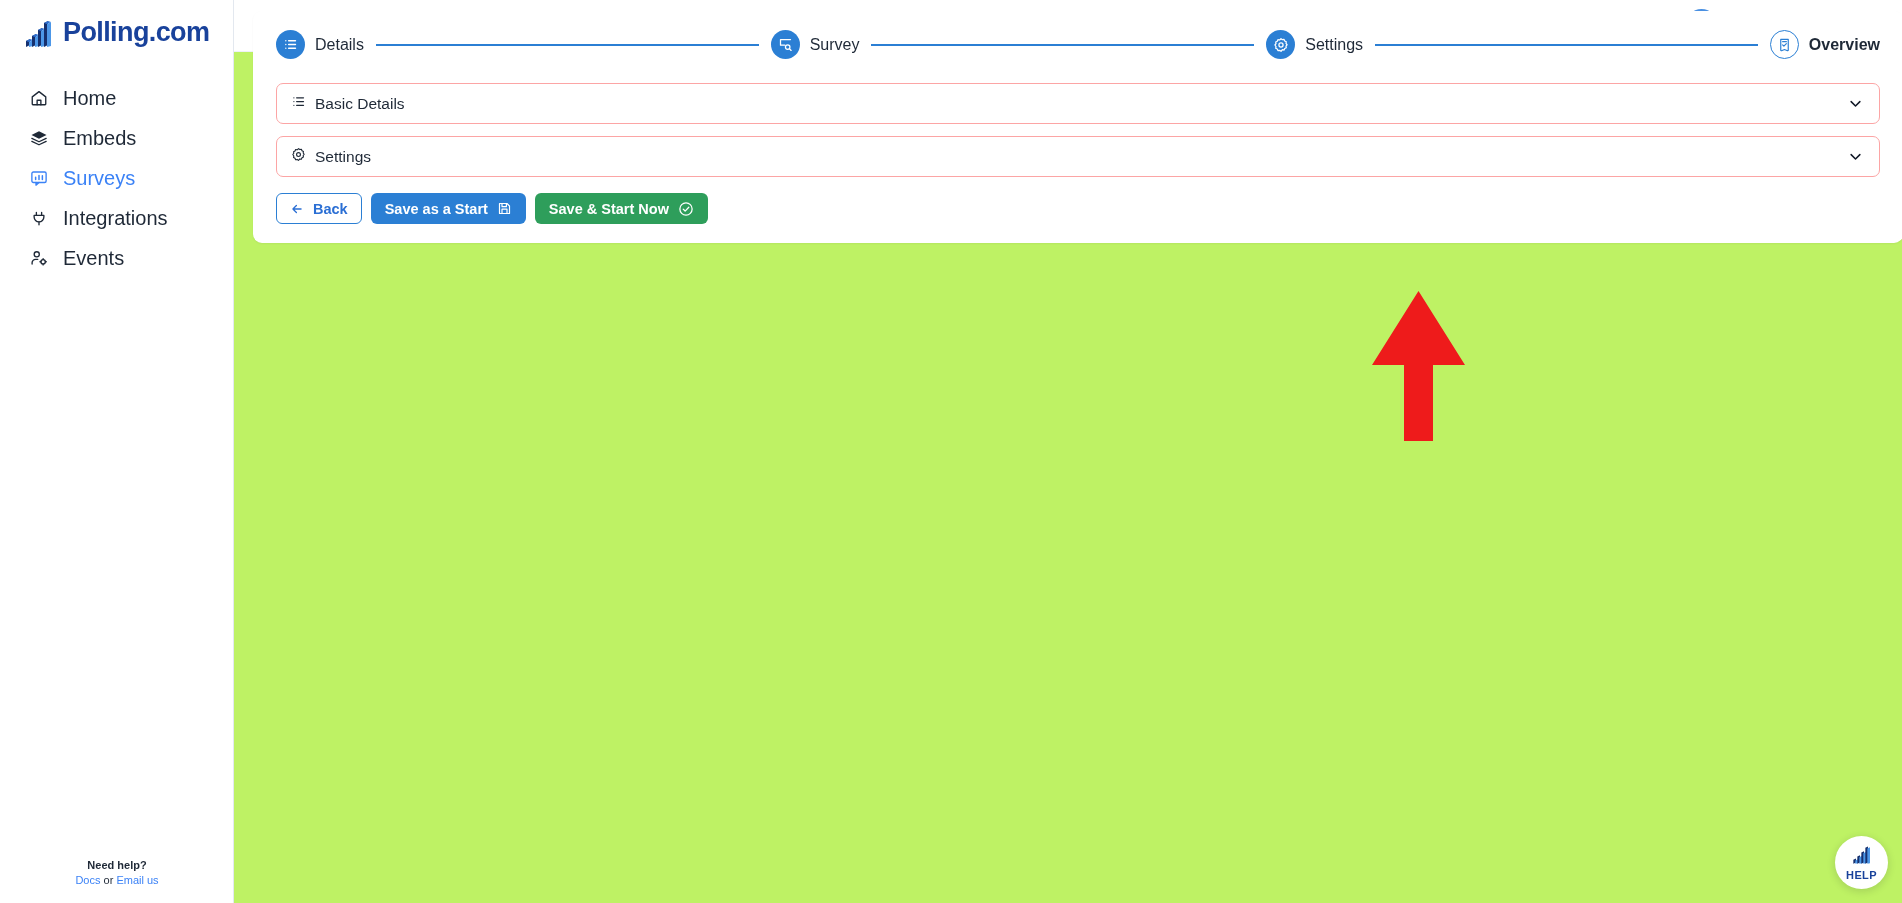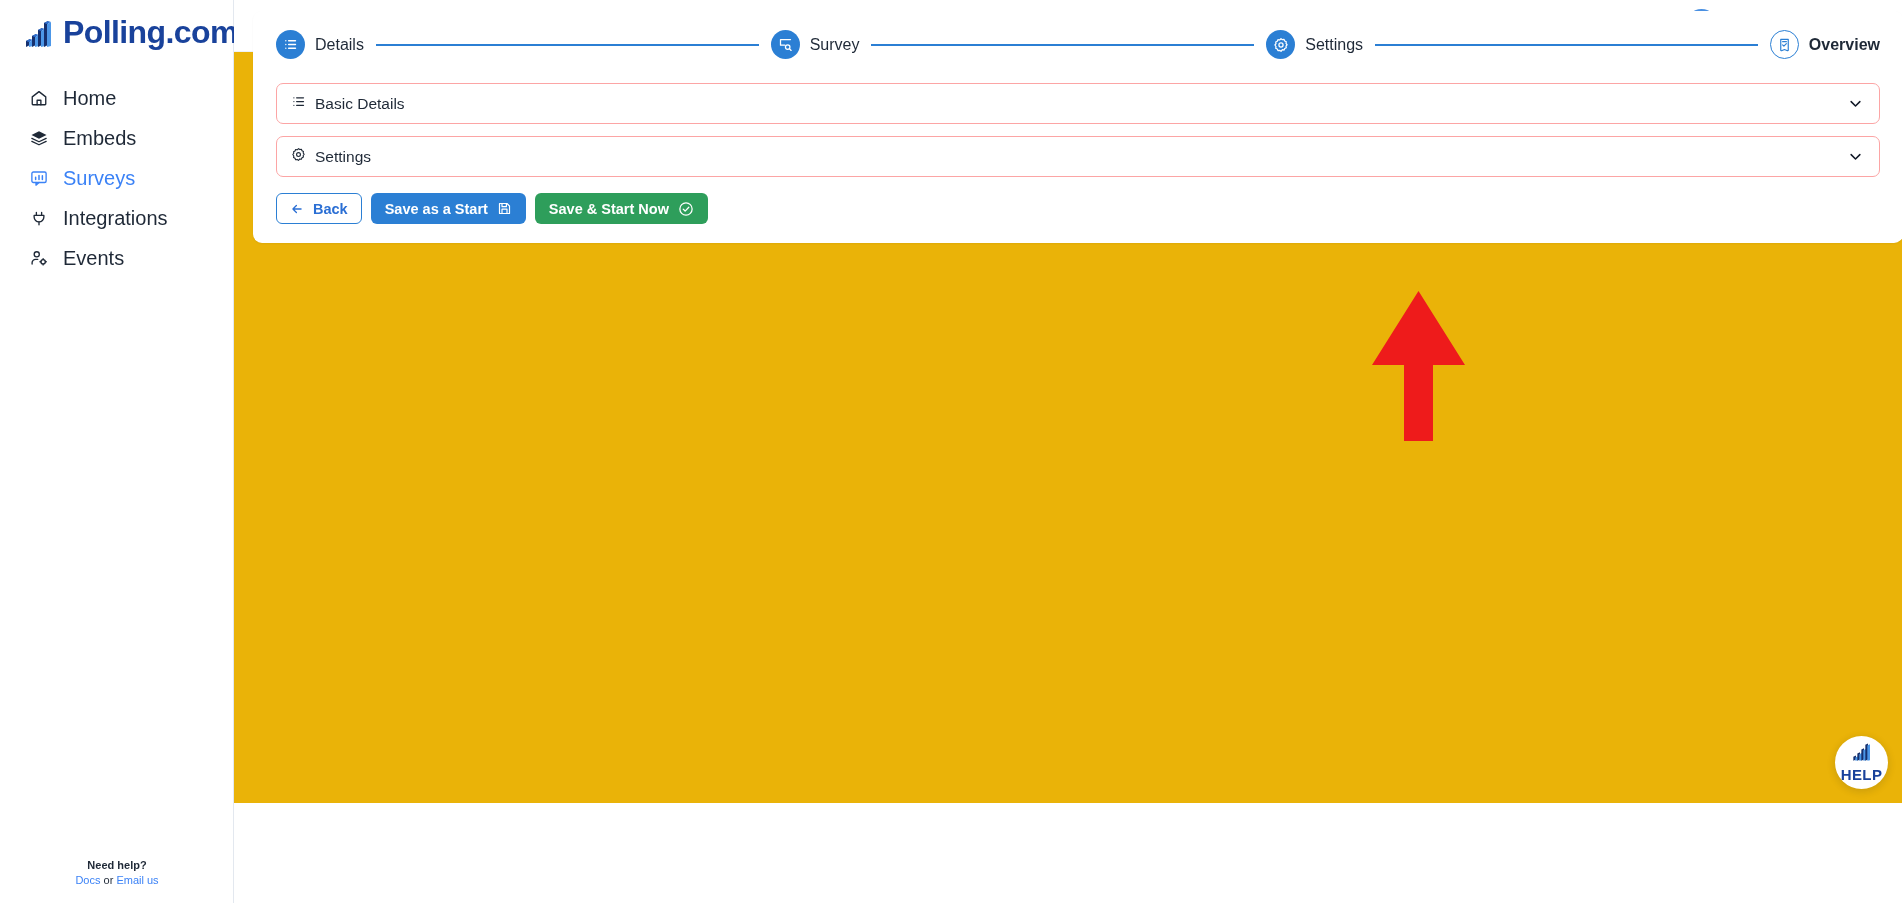--- a/index.html
+++ b/index.html
@@ -20,21 +20,21 @@
     flex: 0 0 234px;
   }
   .logo-row {
     display: flex; align-items: center;
     gap: 9px;
     padding: 13px 0 0 24px;
     height: 52px;
   }
   .logo-mark { width: 30px; height: 28px; display: block; }
   .logo-text {
-    font-size: 32px; font-weight: bold;
+    font-size: 27px; font-weight: bold;
     color: #19429b; letter-spacing: -0.6px;
     font-family: "Liberation Sans", sans-serif;
   }
   .nav { margin-top: 26px; }
   .nav-item {
     display: flex; align-items: center;
     gap: 15px;
     height: 40px;
     padding-left: 29px;
     color: #1f2937;
@@ -49,22 +49,22 @@
     position: absolute; bottom: 17px; left: 0; width: 234px;
     text-align: center; font-size: 11px; color: #1f2937;
   }
   .help-block .need { font-weight: bold; margin-bottom: 3px; }
   .help-block a { color: #3b82f6; text-decoration: none; }
   .help-block .ortxt { color: #1f2937; }
 
   
   .main {
     flex: 1; position: relative;
-    background: #eab308;
-    height: 803px;
+    background: #bef264;
+    height: 903px;
   }
   .topbar {
     height: 52px; background: #ffffff;
     display: flex; align-items: center; justify-content: flex-end;
     padding-right: 14px;
     border-bottom: 1px solid #eef2f7;
   }
   .user-box { display: flex; align-items: center; gap: 11px; cursor: pointer; }
   .avatar {
     width: 33px; height: 33px; border-radius: 50%;
@@ -147,21 +147,21 @@
   .help-fab {
     position: absolute;
     right: 14px; bottom: 14px;
     width: 53px; height: 53px; border-radius: 50%;
     background: #ffffff;
     box-shadow: 0 2px 9px rgba(16,24,40,0.16);
     display: flex; flex-direction: column; align-items: center; justify-content: center;
     gap: 1px; cursor: pointer;
   }
   .help-fab .fab-txt {
-    font-size: 15px; font-weight: bold; color: #19429b; letter-spacing: 0.4px;
+    font-size: 11px; font-weight: bold; color: #19429b; letter-spacing: 0.4px;
   }
 </style>
 </head>
 <body>
 
 <div class="app">
 
   <aside class="sidebar">
 
     <div class="logo-row">

